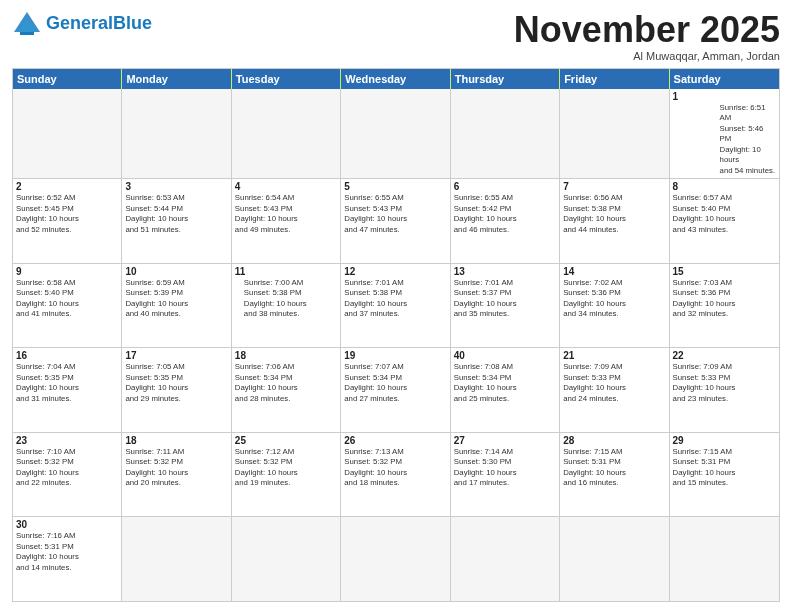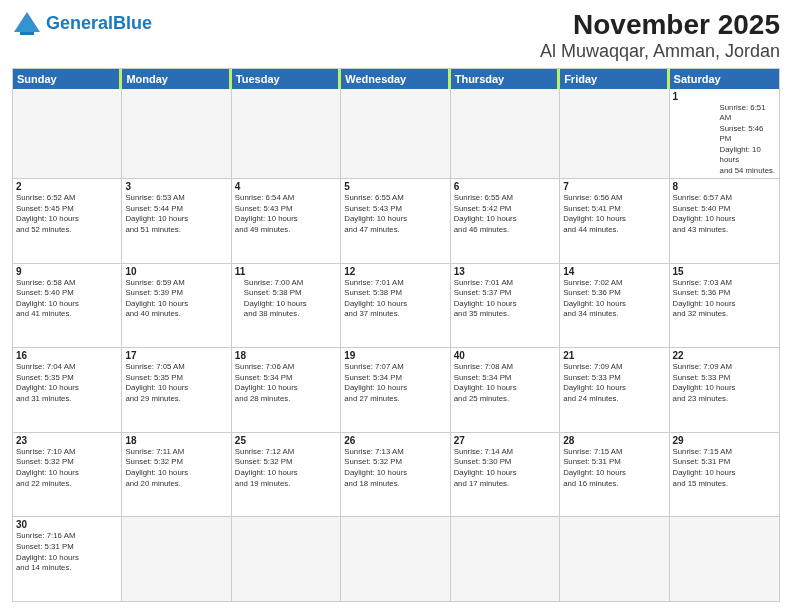--- a/index.html
+++ b/index.html
@@ -39,47 +39,47 @@
       color: #1a7abf;
     }
     .logo-icon {
       width: 30px;
       height: 28px;
     }
     .title-block {
       text-align: right;
     }
     .month-title {
-      font-size: 28px;
+      font-size: 36px;
       font-weight: bold;
       color: #222;
       line-height: 1.1;
     }
     .location-title {
-      font-size: 18px;
+      font-size: 11px;
       color: #444;
     }
     .calendar {
       flex: 1;
       display: flex;
       flex-direction: column;
       border: 1px solid #ccc;
     }
     .cal-header-row {
       display: grid;
       grid-template-columns: repeat(7, 1fr);
       background: #2a6db5;
     }
     .cal-header-cell {
       color: #fff;
       font-size: 11px;
       font-weight: bold;
       padding: 4px 4px;
       text-align: left;
-      border-right: 3px solid #bef264;
+      border-right: 1px solid #bef264;
     }
     .cal-header-cell:last-child {
       border-right: none;
     }
     .cal-body {
       display: flex;
       flex-direction: column;
       flex: 1;
     }
     .cal-row {
@@ -198,21 +198,21 @@
           <div class="cal-cell">
             <span class="day-num">6</span>
             <div class="cell-info" style="white-space: pre-line;">Sunrise: 6:55 AM
 Sunset: 5:42 PM
 Daylight: 10 hours
 and 46 minutes.</div>
           </div>
           <div class="cal-cell">
             <span class="day-num">7</span>
             <div class="cell-info" style="white-space: pre-line;">Sunrise: 6:56 AM
-Sunset: 5:41 PM
+Sunset: 5:38 PM
 Daylight: 10 hours
 and 44 minutes.</div>
           </div>
           <div class="cal-cell">
             <span class="day-num">8</span>
             <div class="cell-info" style="white-space: pre-line;">Sunrise: 6:57 AM
 Sunset: 5:40 PM
 Daylight: 10 hours
 and 43 minutes.</div>
           </div>

